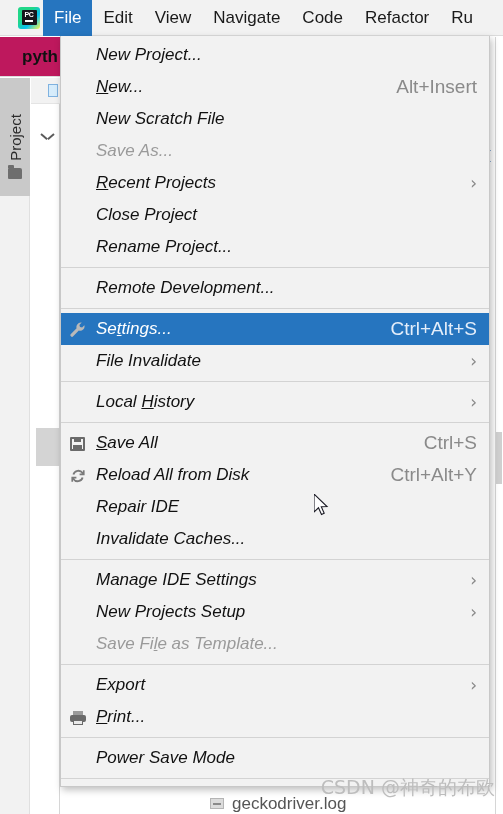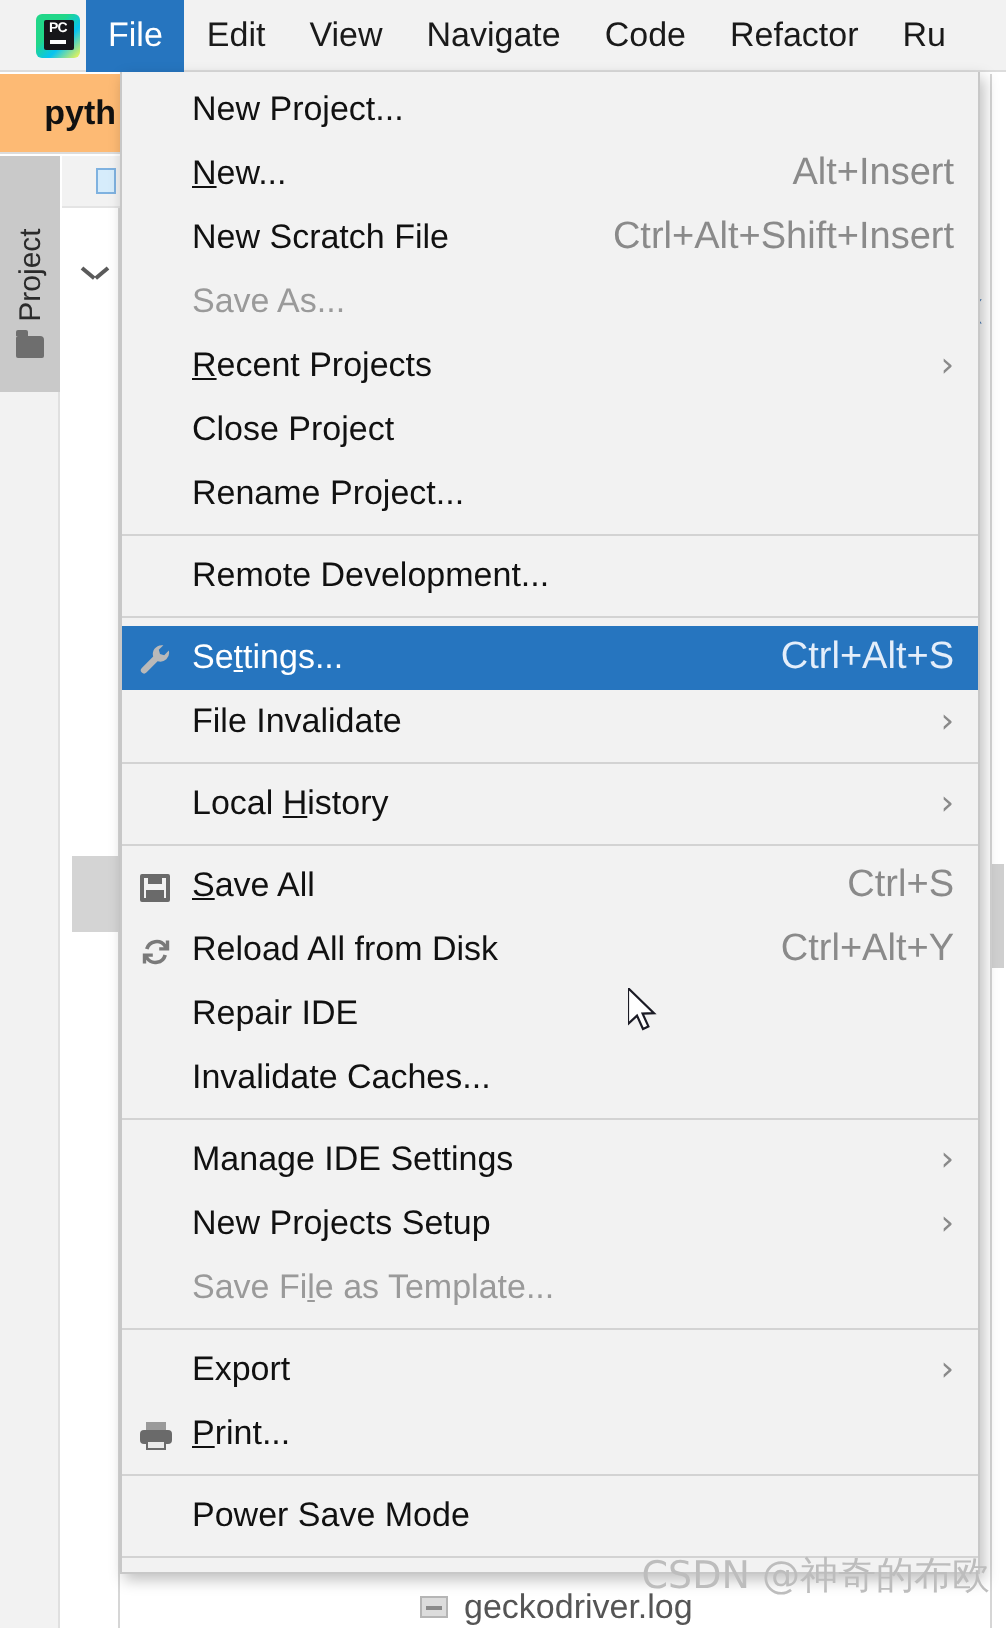--- a/index.html
+++ b/index.html
@@ -52,21 +52,21 @@
   .menu-top {
     height: 36px; padding: 0 11px;
     display: flex; align-items: center;
     font-size: 17px; color: #1a1a1a; white-space: nowrap;
   }
   .menu-top.active { background: #2675bf; color: #ffffff; }
 
   
   .proj-title {
     position: absolute; left: 0; top: 37px; width: 60px; height: 40px;
-    background: #fdba74; border-bottom: 1px solid #dcdcdc;
+    background: #be185d; border-bottom: 1px solid #dcdcdc;
     font-size: 17px; font-weight: bold; color: #111;
     display: flex; align-items: center; justify-content: flex-end;
     padding-right: 2px; overflow: hidden;
   }
   .tool-stripe {
     position: absolute; left: 0; top: 78px; width: 30px; height: 736px;
     background: #f2f2f2; border-right: 1px solid #e0e0e0;
   }
   .tool-tab {
     position: absolute; left: 0; top: 78px; width: 30px; height: 118px;
@@ -155,21 +155,21 @@
   .mi {
     position: relative;
     height: 32px;
     display: flex; align-items: center;
     padding-left: 35px; padding-right: 12px;
     font-size: 17px; color: #111111;
     white-space: nowrap;
   }
   .mi.sel { background: #2675bf; color: #ffffff; }
   .mi.dis { color: #9a9a9a; }
-  .mi .label { flex: 0 0 auto; }
+  .mi .label { flex: 0 0 auto; font-style: italic; }
   .mi .label u { text-decoration: underline; }
   .mi .spacer { flex: 1 1 auto; }
   .mi .accel { color: #8a8a8a; font-size: 19px; }
   .mi.sel .accel { color: #e4eefa; }
   .mi .arrow {
     color: #8a8a8a; font-size: 17px; line-height: 1; margin-left: 10px;
     font-family: "DejaVu Sans", sans-serif;
   }
   .sep { height: 1px; background: #d3d3d3; margin: 4px 0; }
 
@@ -299,21 +299,20 @@
         <span class="spacer"></span>
       </div>
       <div class="mi">
         <span class="label"><u>N</u>ew...</span>
         <span class="spacer"></span>
         <span class="accel">Alt+Insert</span>
       </div>
       <div class="mi">
         <span class="label">New Scratch File</span>
         <span class="spacer"></span>
-        <span class="accel">Ctrl+Alt+Shift+Insert</span>
       </div>
       <div class="mi dis">
         <span class="label">Save As...</span>
         <span class="spacer"></span>
       </div>
       <div class="mi">
         <span class="label"><u>R</u>ecent Projects</span>
         <span class="spacer"></span>
         <span class="arrow">›</span>
       </div>

